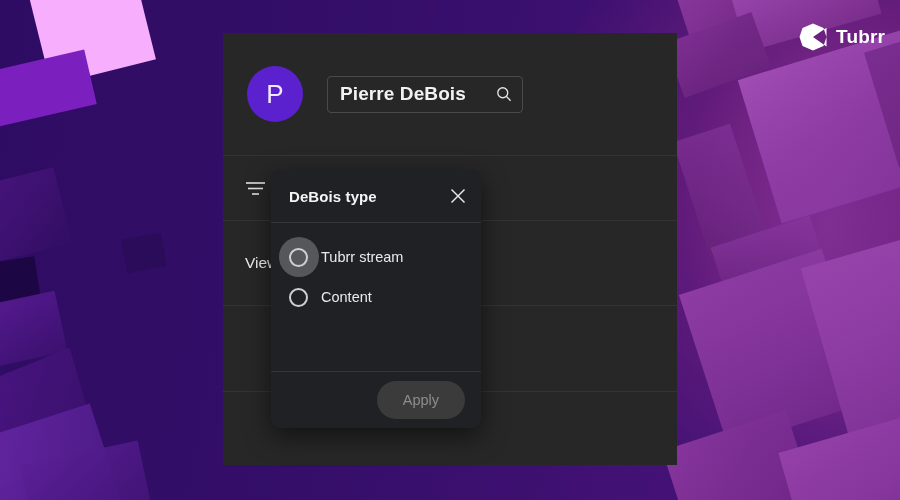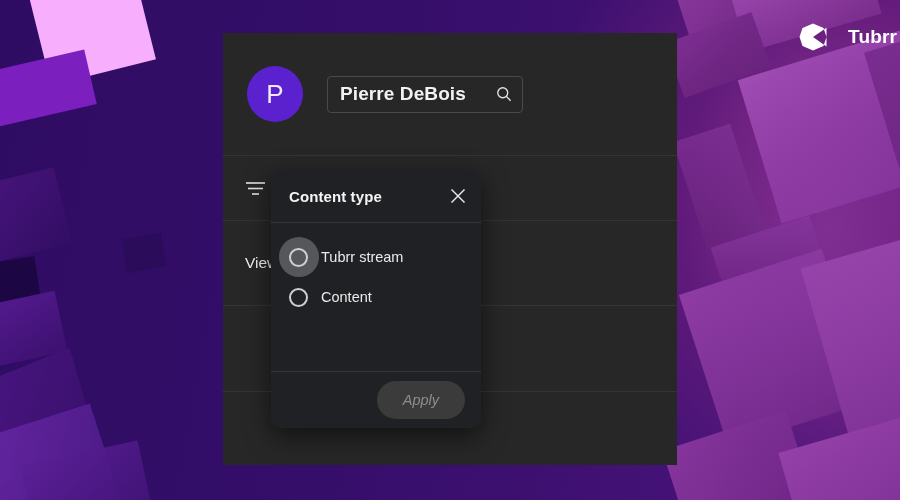--- a/index.html
+++ b/index.html
@@ -58,21 +58,21 @@
   .rc-k { left:792px; top:430px; width:150px; height:120px; background:linear-gradient(160deg,#9440a8,#7a2e92); transform:rotate(-16deg); }
   .rc-l { left:690px; top:130px; width:60px; height:120px; background:linear-gradient(190deg,#792c8f,#621f77); transform:rotate(-18deg); }
   .rc-veil {
     left:640px; top:-60px; width:340px; height:640px;
     background:radial-gradient(ellipse 60% 55% at 55% 45%, rgba(150,64,170,0.45), rgba(110,36,128,0.0) 70%);
   }
 
   
   #logo {
     position:absolute; left:798px; top:22px;
-    display:flex; align-items:center; gap:20px; z-index:6;
+    display:flex; align-items:center; gap:8px; z-index:6;
   }
   #logo .mark { width:30px; height:30px; display:block; }
   #logo .word {
     color:#ffffff; font-size:19px; font-weight:700; letter-spacing:.2px;
   }
 
   
   #card {
     position:absolute; left:223px; top:33px; width:454px; height:432px;
     background:#272727; z-index:4;
@@ -140,21 +140,21 @@
   }
   .opt .lbl { color:#eaeaea; font-size:14.5px; position:relative; z-index:1; }
   .m-foot {
     height:56px; display:flex; align-items:center; justify-content:flex-end;
     padding-right:16px;
   }
   .apply {
     height:38px; padding:0 26px; border-radius:19px;
     background:#3b3b3b; color:#8d8d8d; font-size:14.5px;
     display:flex; align-items:center; justify-content:center;
-    border:none; cursor:default; font-family:inherit;font-style:italic;
+    border:none; cursor:default; font-family:inherit;
   }
 </style>
 </head>
 <body>
 
 <div id="bg">
   <div class="base"></div>
 
   <div class="shape sq-pink"></div>
   <div class="shape sq-violet"></div>
@@ -222,21 +222,21 @@
 
   <div class="divider"></div>
   <div class="row row-blank-a"></div>
 
   <div class="divider"></div>
   <div class="row row-blank-b"></div>
 </div>
 
 <div id="modal">
   <div class="m-head">
-    <span class="m-title">Content type</span>
+    <span class="m-title">DeBois type</span>
     <svg class="m-close" viewBox="0 0 18 18">
       <line x1="2.5" y1="2.5" x2="15.5" y2="15.5" stroke="#e9e9e9" stroke-width="1.4"></line>
       <line x1="15.5" y1="2.5" x2="2.5" y2="15.5" stroke="#e9e9e9" stroke-width="1.4"></line>
     </svg>
   </div>
 
   <div class="m-rule"></div>
 
   <div class="m-body">
     <div class="opt hovered">

